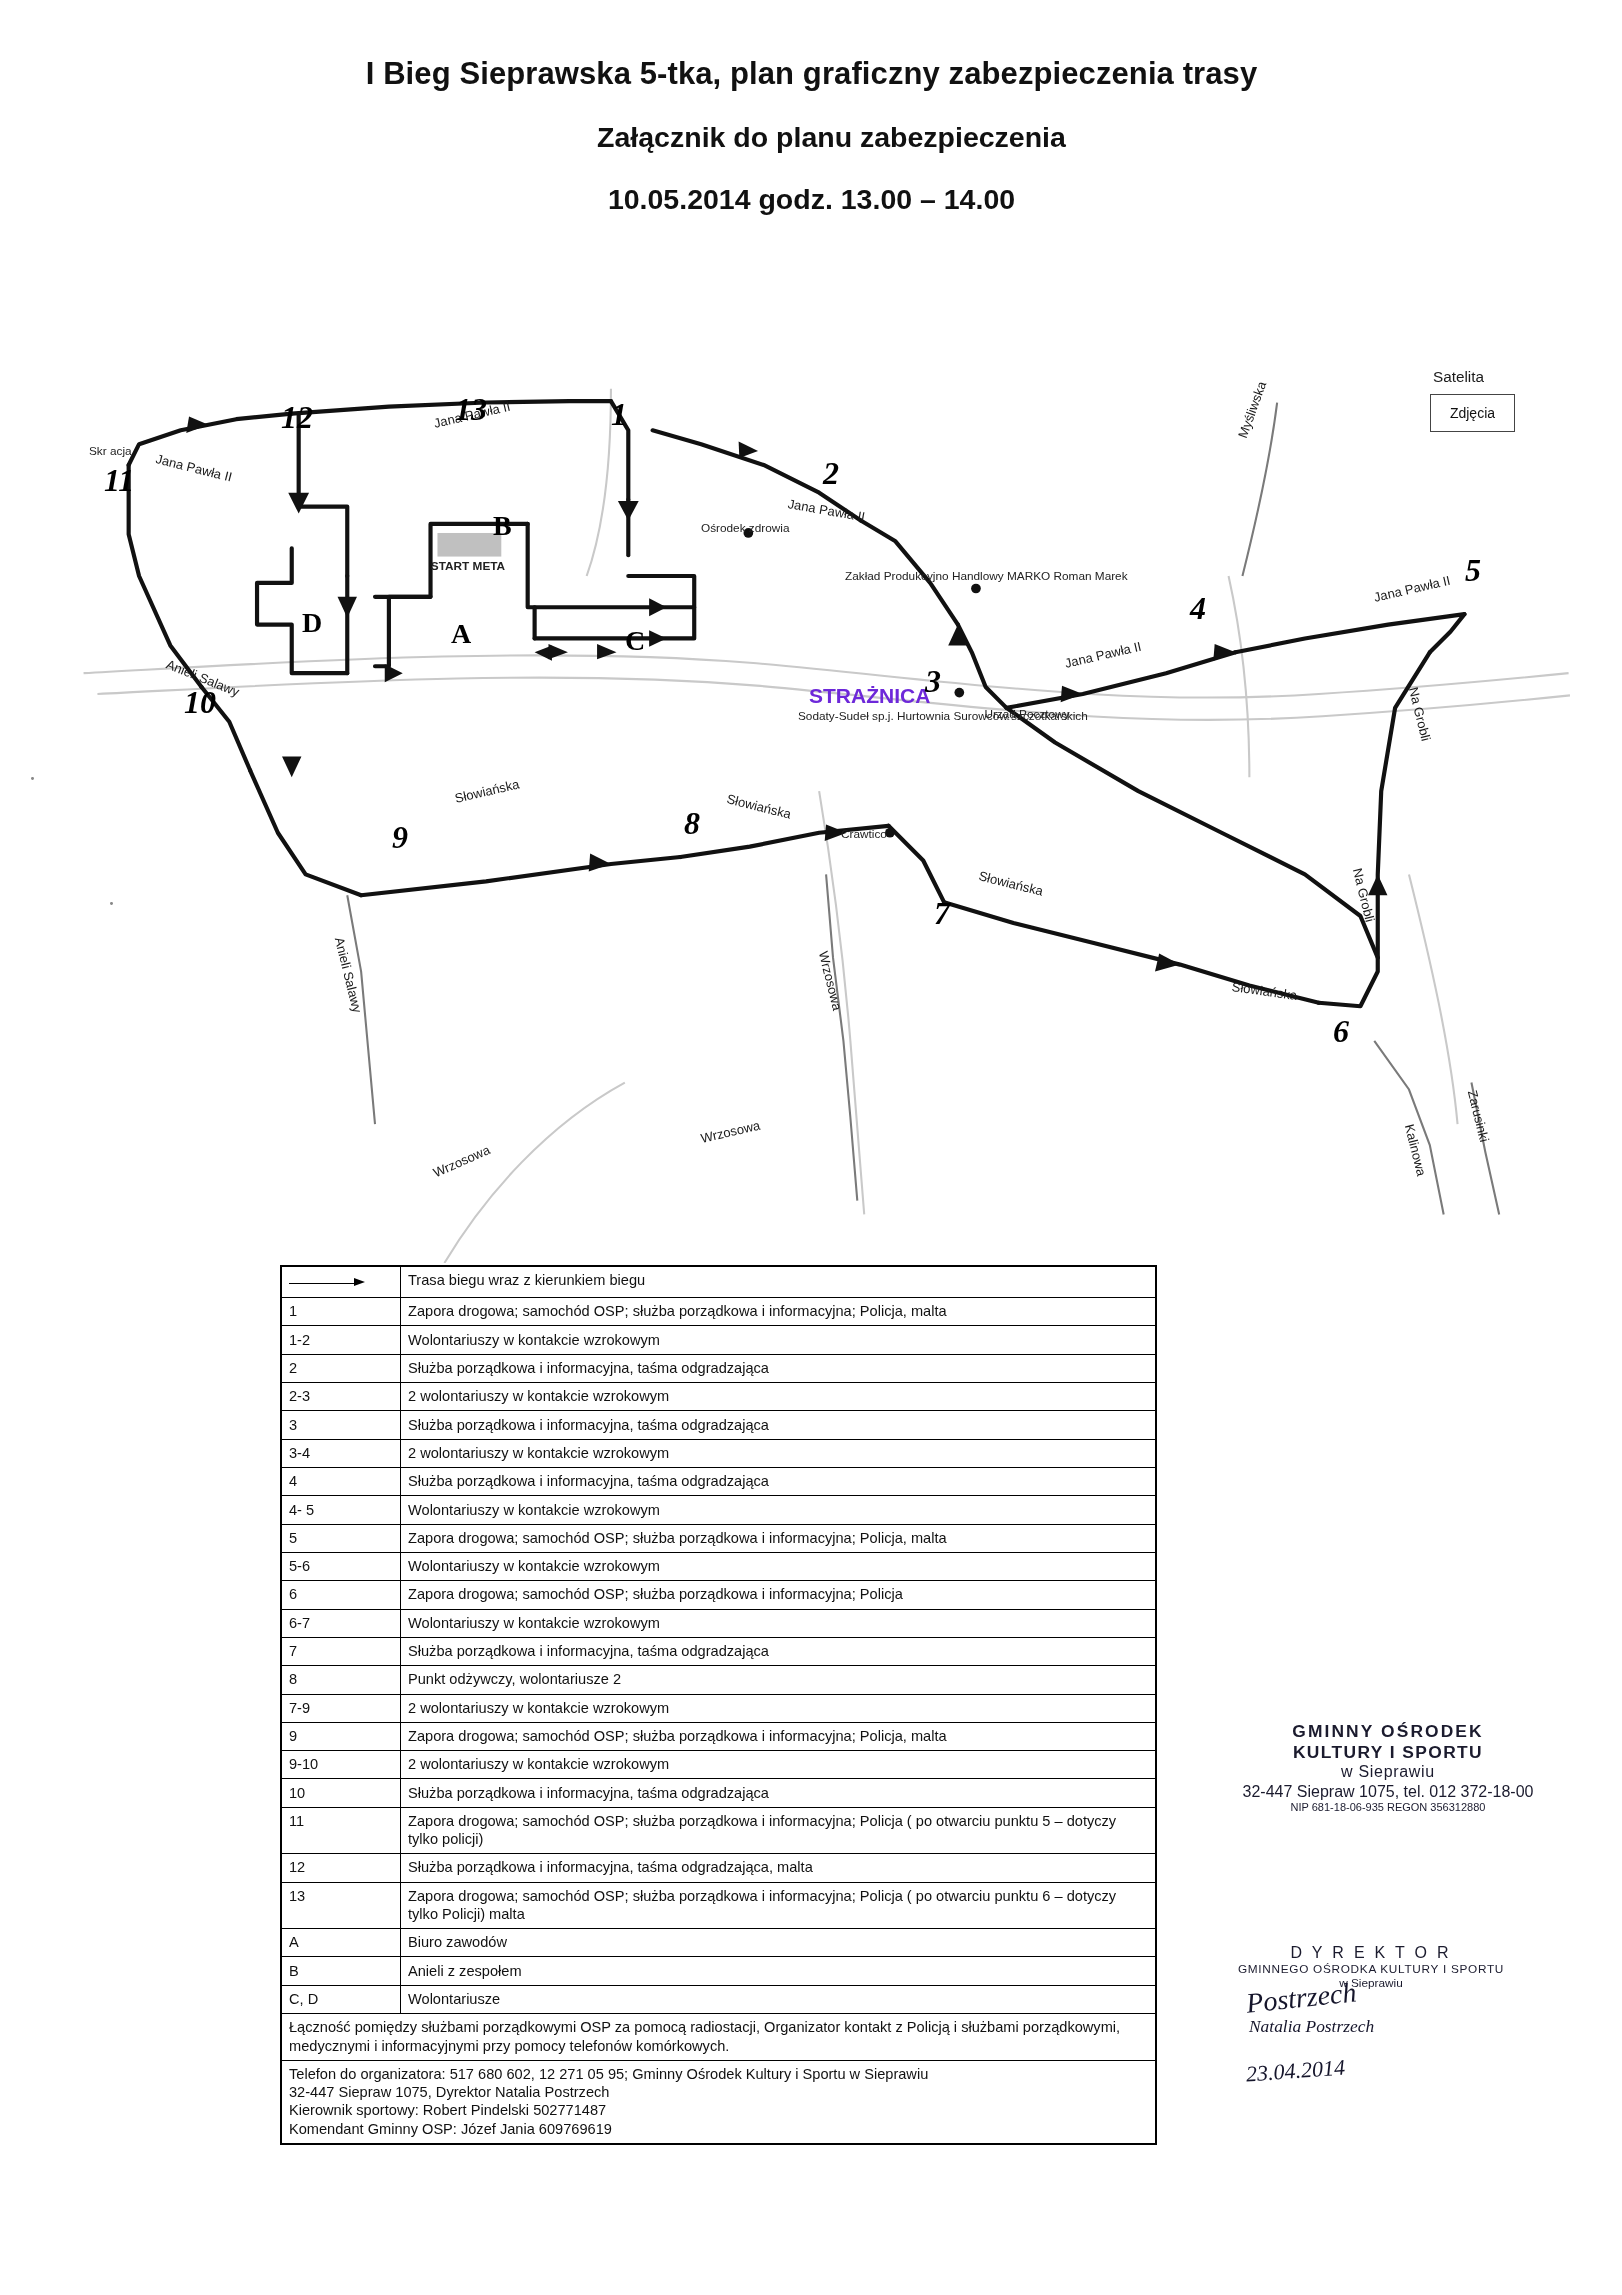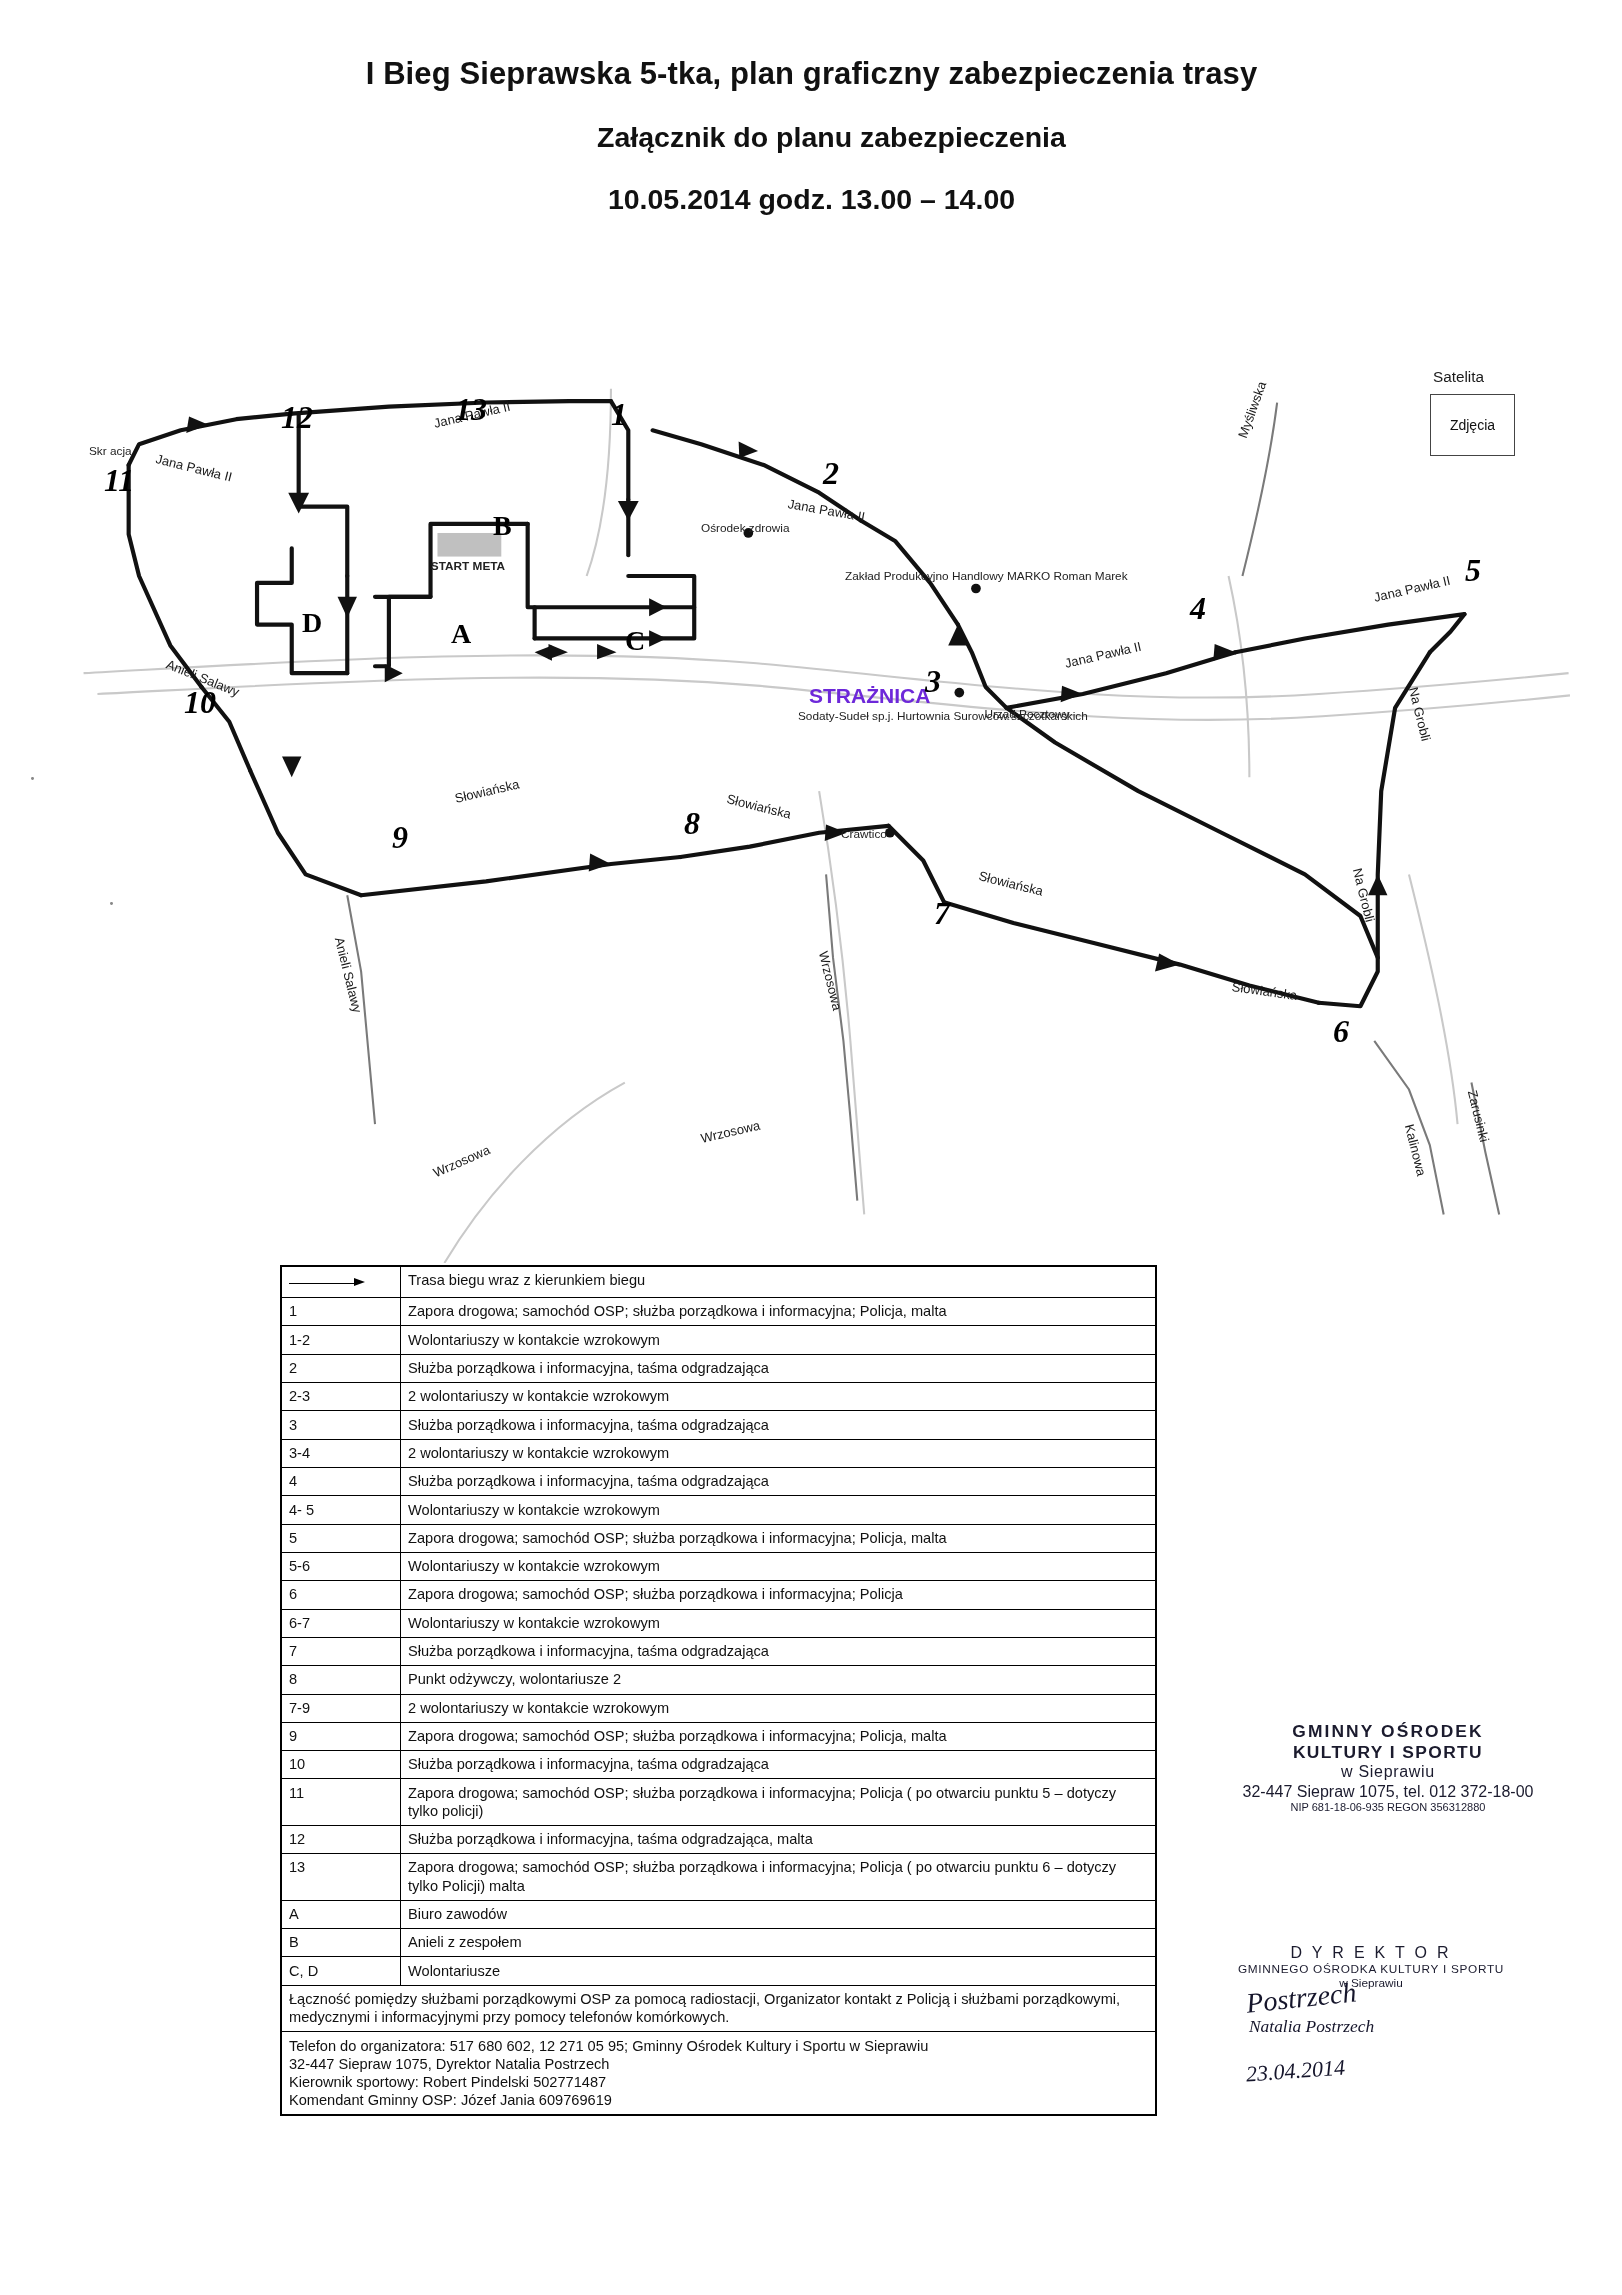--- a/index.html
+++ b/index.html
@@ -91,21 +91,21 @@
     color: #222;
     white-space: nowrap;
     text-align: center;
   }
   .satellite-box {
     position: absolute;
     border: 0.7px solid #444;
     background: #fff;
     font-size: 14px;
     text-align: center;
-    padding: 22px 0;
+    padding: 10px 0;
     width: 83px;
   }
   .rot-n15 { transform: rotate(-13deg); transform-origin: left center; }
   .rot-n25 { transform: rotate(-24deg); transform-origin: left center; }
   .rot-p10 { transform: rotate(10deg); transform-origin: left center; }
   .rot-p14 { transform: rotate(14deg); transform-origin: left center; }
   .rot-p22 { transform: rotate(22deg); transform-origin: left center; }
   .rot-p75 { transform: rotate(76deg); transform-origin: left center; }
   .rot-n70 { transform: rotate(-70deg); transform-origin: left center; }
   .rot-p8 { transform: rotate(8deg); transform-origin: left center; }
@@ -489,20 +489,24 @@
         </tr>
         <tr>
           <td class="key">7-9</td>
           <td>2 wolontariuszy w kontakcie wzrokowym</td>
         </tr>
         <tr>
           <td class="key">9</td>
           <td>Zapora drogowa; samochód OSP; służba porządkowa i informacyjna; Policja, malta</td>
         </tr>
         <tr>
+          <td class="key">9-10</td>
+          <td>2 wolontariuszy w kontakcie wzrokowym</td>
+        </tr>
+        <tr>
           <td class="key">10</td>
           <td>Służba porządkowa i informacyjna, taśma odgradzająca</td>
         </tr>
         <tr>
           <td class="key">11</td>
           <td>Zapora drogowa; samochód OSP; służba porządkowa i informacyjna; Policja ( po otwarciu punktu 5 – dotyczy tylko policji)</td>
         </tr>
         <tr>
           <td class="key">12</td>
           <td>Służba porządkowa i informacyjna, taśma odgradzająca, malta</td>

